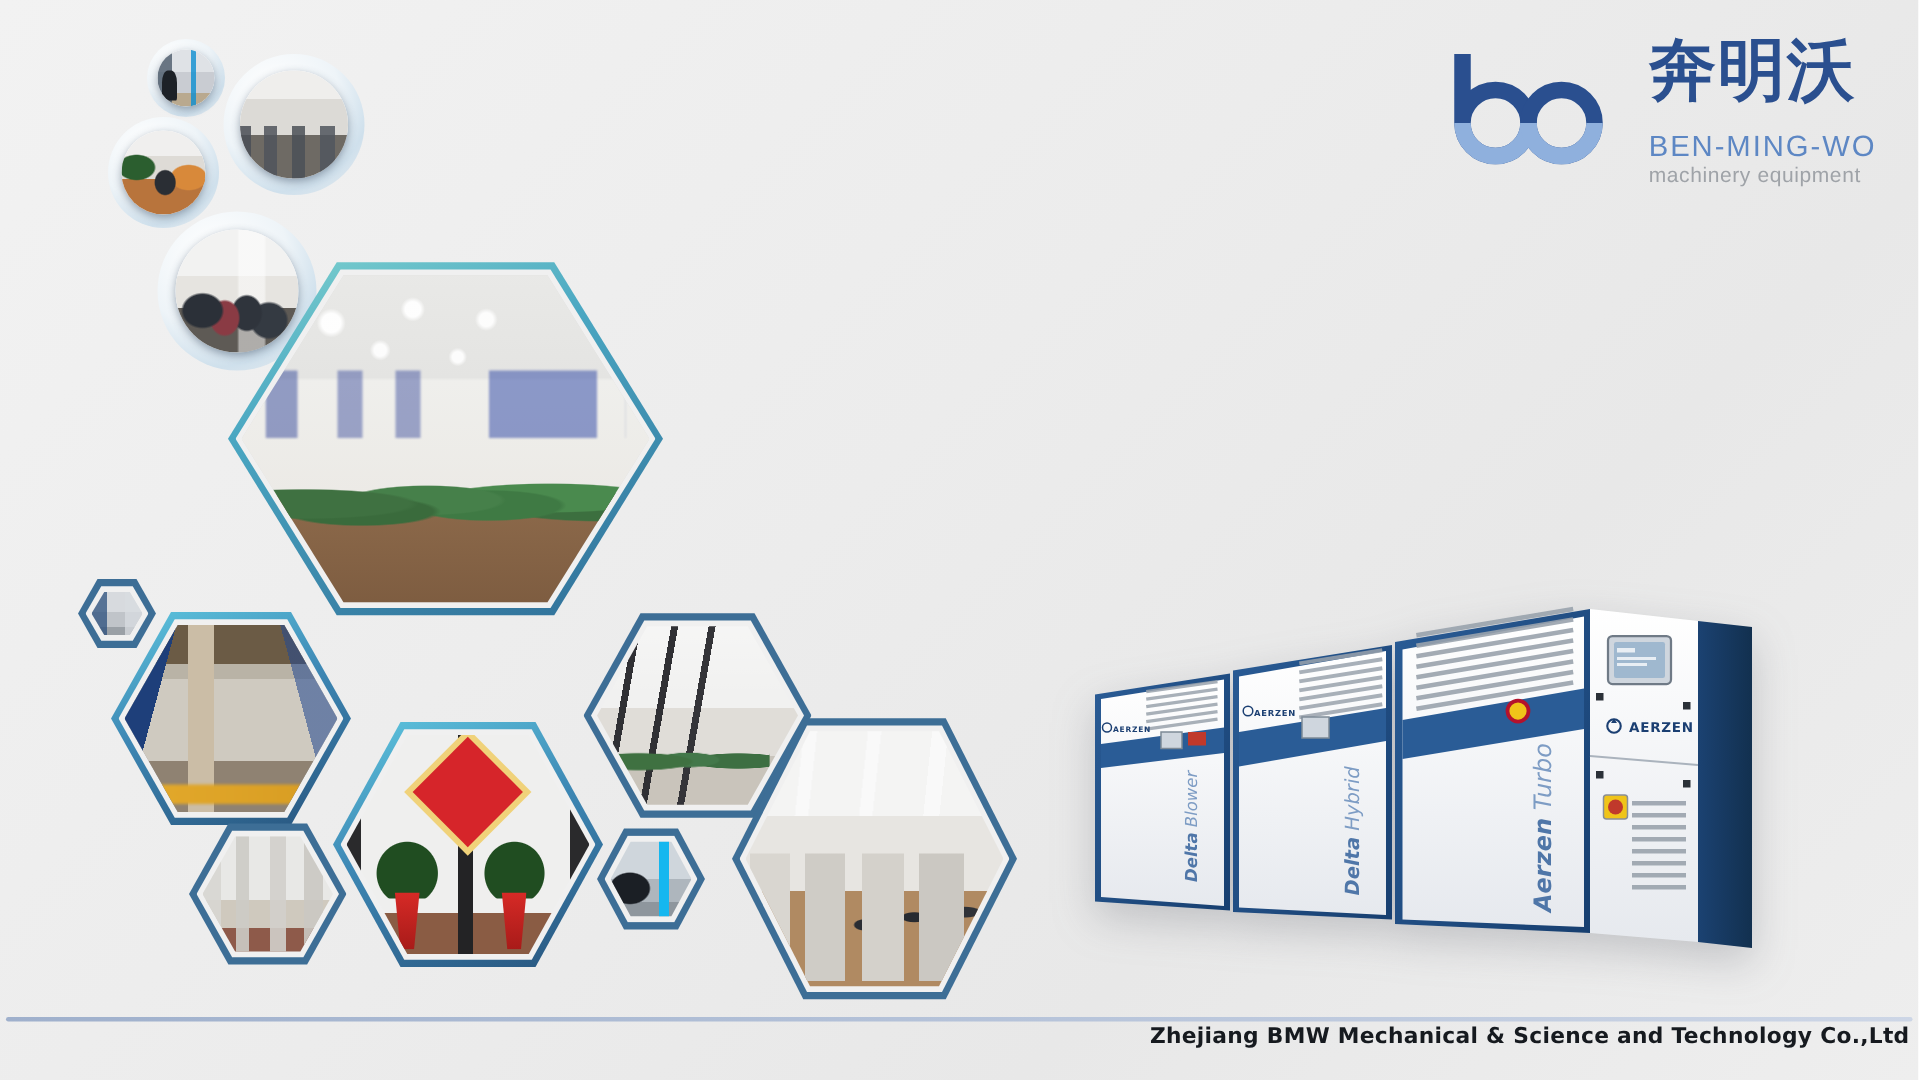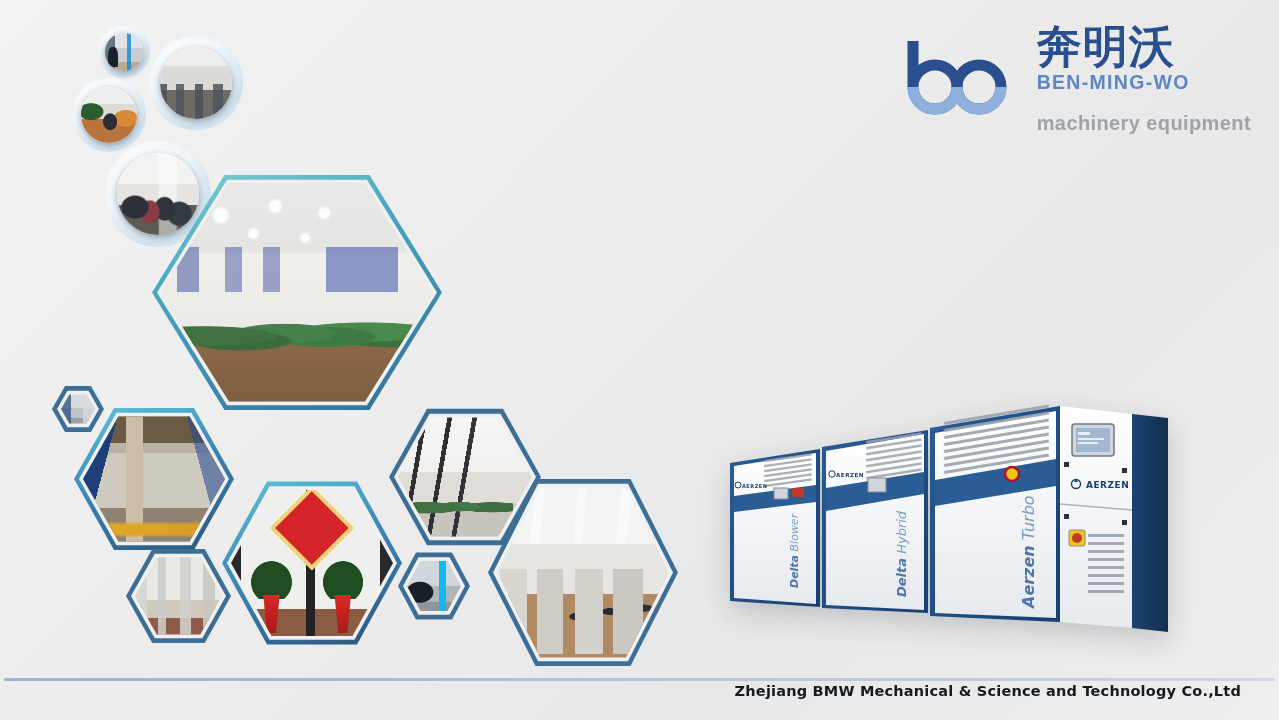--- a/index.html
+++ b/index.html
@@ -21,26 +21,26 @@
     display: flex; align-items: center; gap: 10px;
   }
   #logo-mark { position: relative; width: 122px; height: 86px; }
   #logo-mark svg { display:block; }
   #logo-words { display: flex; flex-direction: column; line-height: 1; }
   #logo-cn {
     font-size: 45px; font-weight: 700; color: #2a4f8f;
     letter-spacing: 1px; font-family: "DejaVu Sans", sans-serif;
   }
   #logo-en {
-    font-size: 19.5px; font-weight: 700; color: #5d87c4;
-    letter-spacing: 1.3px; margin-top: 4px;
+    font-size: 19.5px; font-weight: 400; color: #5d87c4;
+    letter-spacing: 1.3px; margin-top: 20px;
   }
   #logo-sub {
-    font-size: 20px; font-weight: 700; color: #9fa3a8;
-    letter-spacing: .4px; margin-top: 20px;
+    font-size: 14px; font-weight: 400; color: #9fa3a8;
+    letter-spacing: .4px; margin-top: 0;
   }
 
   
   #title-block {
     position: absolute; left: 455px; top: 168px; width: 540px;
     text-align: center;
   }
   #main-title {
     font-size: 108px; font-weight: 700; color: #16306b;
     letter-spacing: 6px; line-height: 1.05;
@@ -55,21 +55,21 @@
     text-shadow: 2px 3px 3px rgba(110,110,115,.40);
   }
 
   
   #footer-rule {
     position: absolute; left: 4px; right: 4px; top: 678px; height: 3px;
     background: linear-gradient(to right, #9fb0cc 0%, #b7c4da 55%, #cdd6e6 100%);
     border-radius: 2px;
   }
   #footer-text {
-    position: absolute; right: 38px; top: 683px;
+    position: absolute; right: 6px; top: 683px;
     font-size: 14.5px; font-weight: 700; color: #161a1f;
     letter-spacing: .2px; white-space: nowrap;
     font-family: "DejaVu Sans", sans-serif;
   }
 
   
   .hex {
     position: absolute;
     clip-path: polygon(25% 2%, 75% 2%, 100% 50%, 75% 98%, 25% 98%, 0% 50%);
   }

